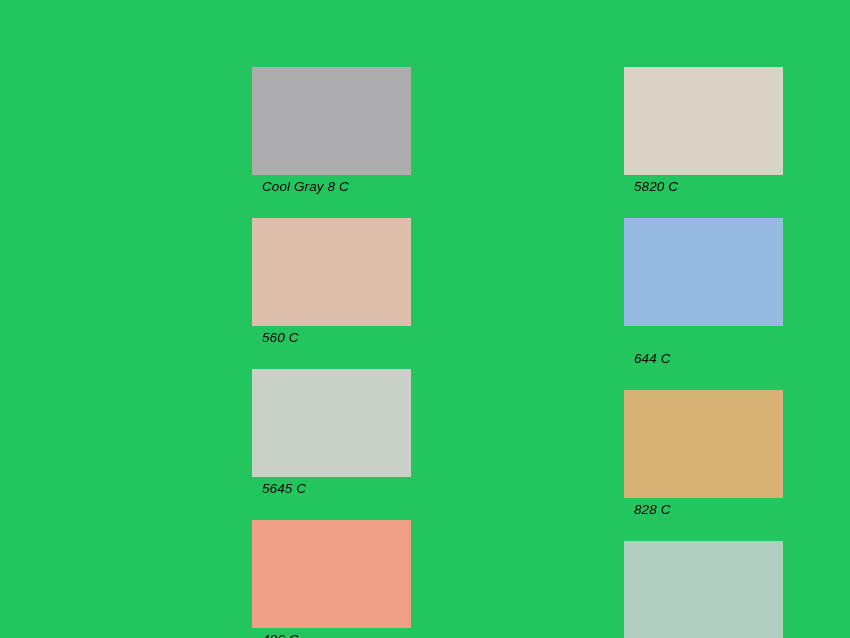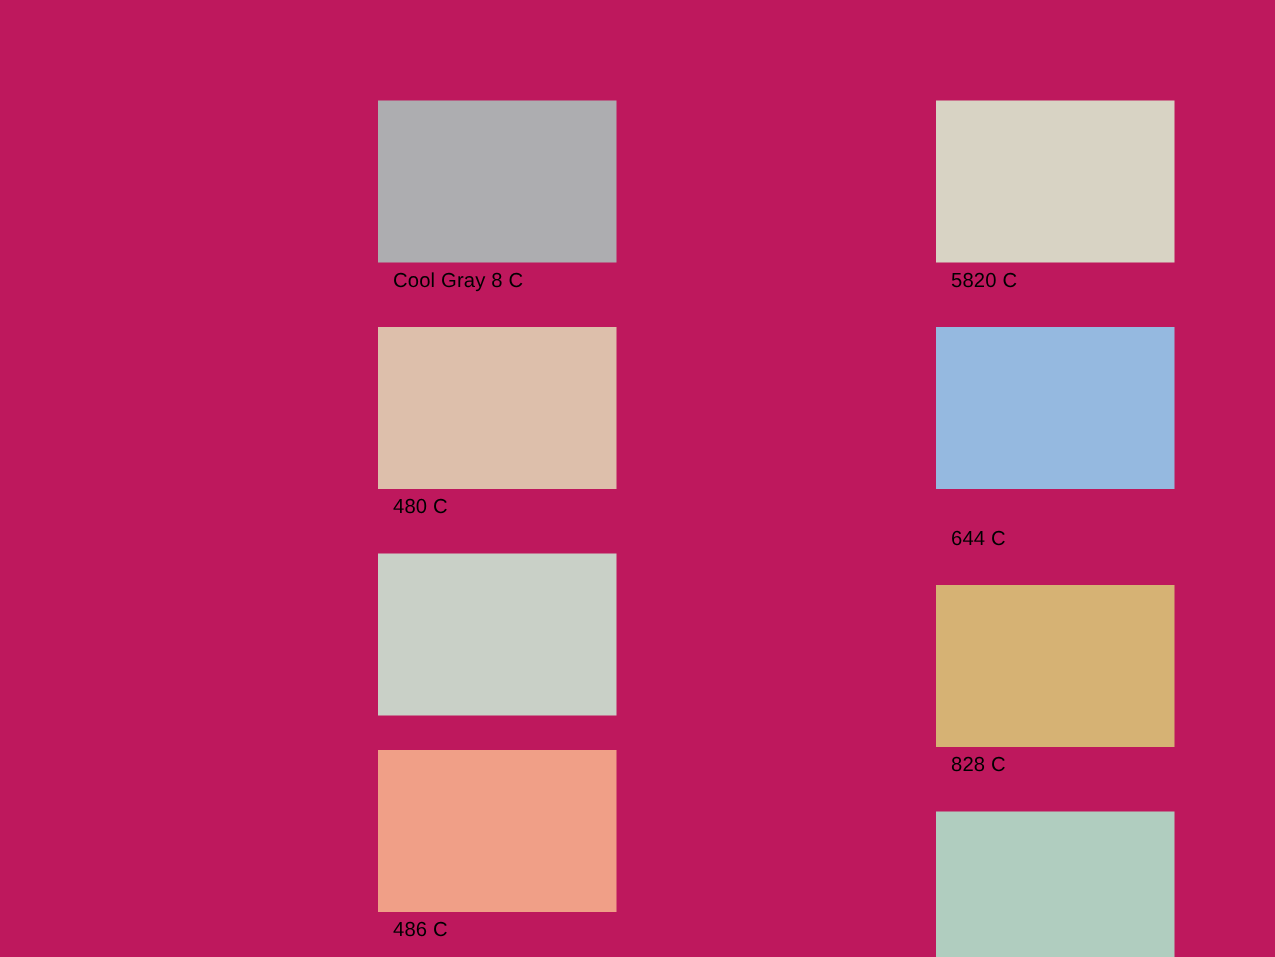--- a/index.html
+++ b/index.html
@@ -53,36 +53,37 @@
     font-size: 13.5px;
     line-height: 17px;
     color: #000000;
     white-space: nowrap;
     letter-spacing: 0.1px;
   }
 </style>
 </head>
 <body style="background: rgb(255, 255, 255);">
 
-<div id="palette-board" style="background: #be185d;">
+<div id="palette-board" style="background: #22c55e; font-style: italic;">
 
   <div class="swatch-column" id="column-left">
 
     <div class="swatch-cell">
       <span class="swatch-chip" style="background: rgb(173, 173, 176);"></span>
       <span class="swatch-label" style="color: rgb(0, 0, 0);">Cool Gray 8 C</span>
     </div>
 
     <div class="swatch-cell">
       <span class="swatch-chip" style="background: rgb(221, 191, 171);"></span>
-      <span class="swatch-label" style="color: rgb(0, 0, 0);">480 C</span>
+      <span class="swatch-label" style="color: rgb(0, 0, 0);">560 C</span>
     </div>
 
     <div class="swatch-cell">
       <span class="swatch-chip" style="background: rgb(201, 208, 199);"></span>
+      <span class="swatch-label" style="color: rgb(0, 0, 0);">5645 C</span>
     </div>
 
     <div class="swatch-cell">
       <span class="swatch-chip" style="background: rgb(240, 159, 135);"></span>
       <span class="swatch-label" style="color: rgb(0, 0, 0);">486 C</span>
     </div>
 
   </div>
 
   <div class="swatch-column" id="column-right">

